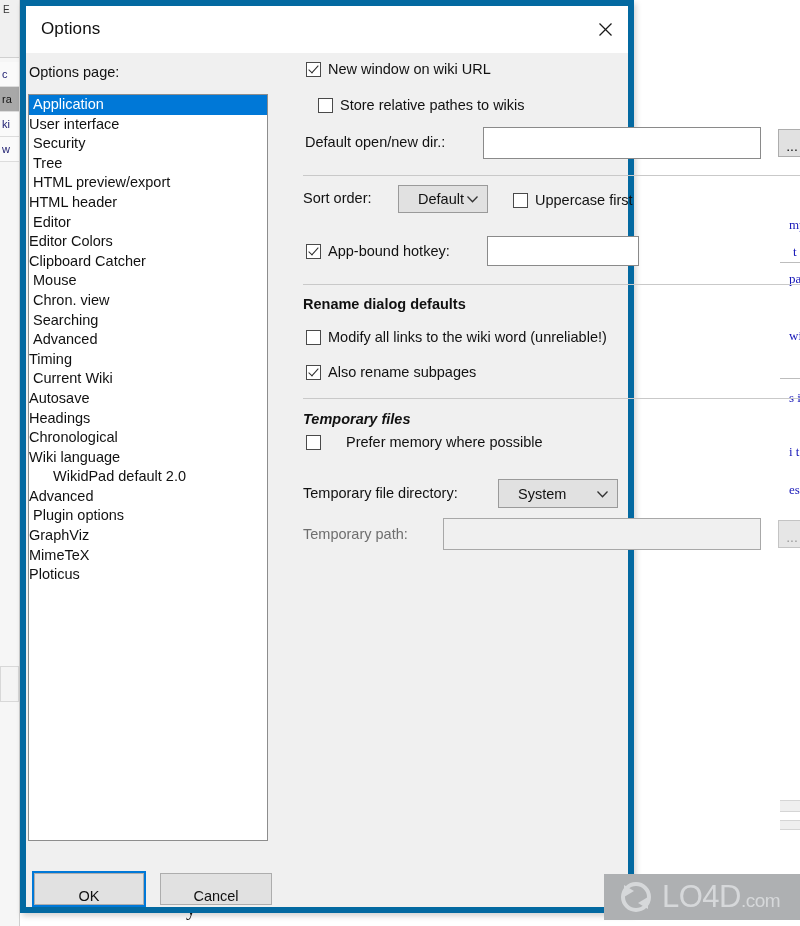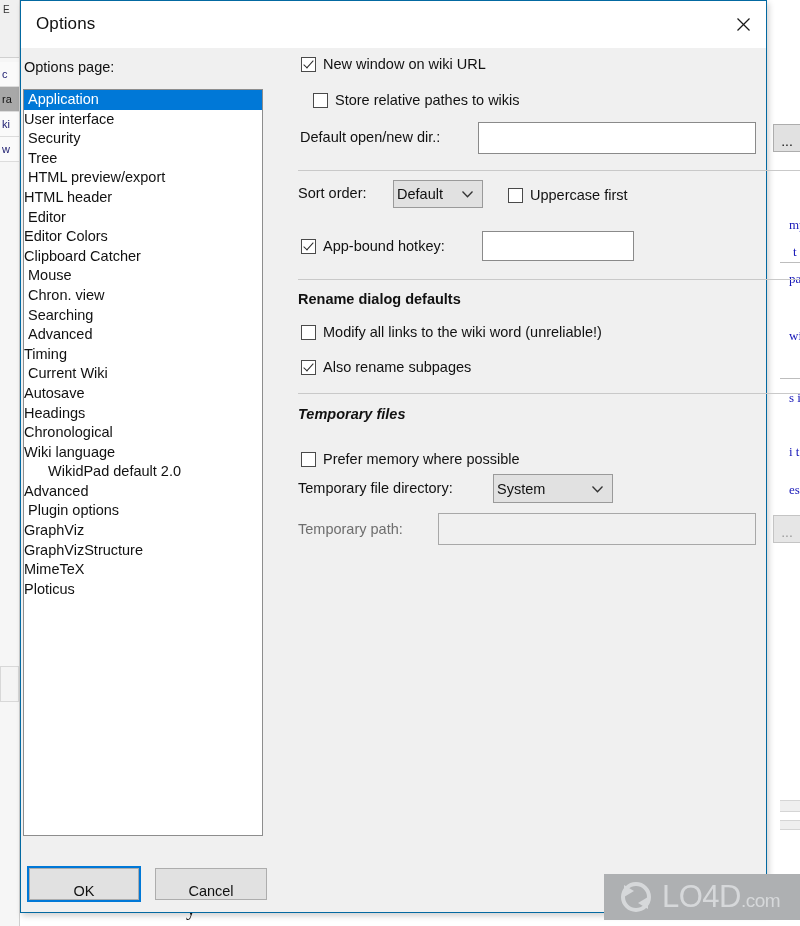--- a/index.html
+++ b/index.html
@@ -107,24 +107,24 @@
     background: #efefef;
     border-top: 1px solid #d5d5d5;
     border-bottom: 1px solid #d5d5d5;
   }
 
   
   #dialog {
     position: absolute;
     left: 20px;
     top: 0px;
-    width: 747px;
+    width: 614px;
     height: 913px;
     background: #f0f0f0;
-    border: 1px solid #0369a1;
+    border: 6px solid #0369a1;
     box-sizing: border-box;
     box-shadow: 2px 3px 6px rgba(0,0,0,0.18);
   }
   .titlebar {
     position: absolute;
     left: 0; top: 0;
     width: 100%;
     height: 47px;
     background: #ffffff;
     box-sizing: border-box;
@@ -292,21 +292,21 @@
 
   .combo {
     position: absolute;
     background: #e1e1e1;
     border: 1px solid #9a9a9a;
     box-sizing: border-box;
     display: flex;
     align-items: center;
     font-size: 14.5px;
     color: #111;
-    padding-left: 3px;
+    padding-left: 19px;
     cursor: default;
   }
   .combo .caret {
     position: absolute;
     right: 9px;
     top: 50%;
     margin-top: -3px;
   }
   .group-head {
     position: absolute;
@@ -410,21 +410,20 @@
           <div class="lb-item indent1">Timing</div>
           <div class="lb-item">Current Wiki</div>
           <div class="lb-item indent1">Autosave</div>
           <div class="lb-item indent1">Headings</div>
           <div class="lb-item indent1">Chronological</div>
           <div class="lb-item indent1">Wiki language</div>
           <div class="lb-item indent2">WikidPad default 2.0</div>
           <div class="lb-item indent1">Advanced</div>
           <div class="lb-item">Plugin options</div>
           <div class="lb-item indent1">GraphViz</div>
-          <div class="lb-item indent1">GraphVizStructure</div>
           <div class="lb-item indent1">MimeTeX</div>
           <div class="lb-item indent1">Ploticus</div>
         </div>
 
       <div class="btn ok">
         <span>OK</span>
       </div>
       <div class="btn cancel">
         <span>Cancel</span>
       </div>
@@ -475,21 +474,21 @@
           <span>Modify all links to the wiki word (unreliable!)</span>
         </div>
         <div class="chk-row" style="left:25px; top:311px;">
           <span class="checkbox checked"></span>
           <span>Also rename subpages</span>
         </div>
 
         <div class="hrule" style="left:22px; top:345px; width:510px;"></div>
 
         <div class="group-head" style="left:22px; top:358px;font-style:italic;">Temporary files</div>
-        <div class="chk-row" style="left:25px; top:403px;">
+        <div class="chk-row" style="left:25px; top:381px;gap:18px;">
           <span class="checkbox"></span>
           <span>Prefer memory where possible</span>
         </div>
 
         <div class="fld-label" style="left:22px; top:432px;">Temporary file directory:</div>
         <div class="combo" style="left:217px; top:426px; width:120px; height:29px;">
           <span>System</span>
           <svg class="caret" width="11" height="7" viewBox="0 0 11 7">
             <polyline points="0.5,0.5 5.5,5.8 10.5,0.5" fill="none" stroke="#333" stroke-width="1.3"></polyline>
           </svg>

